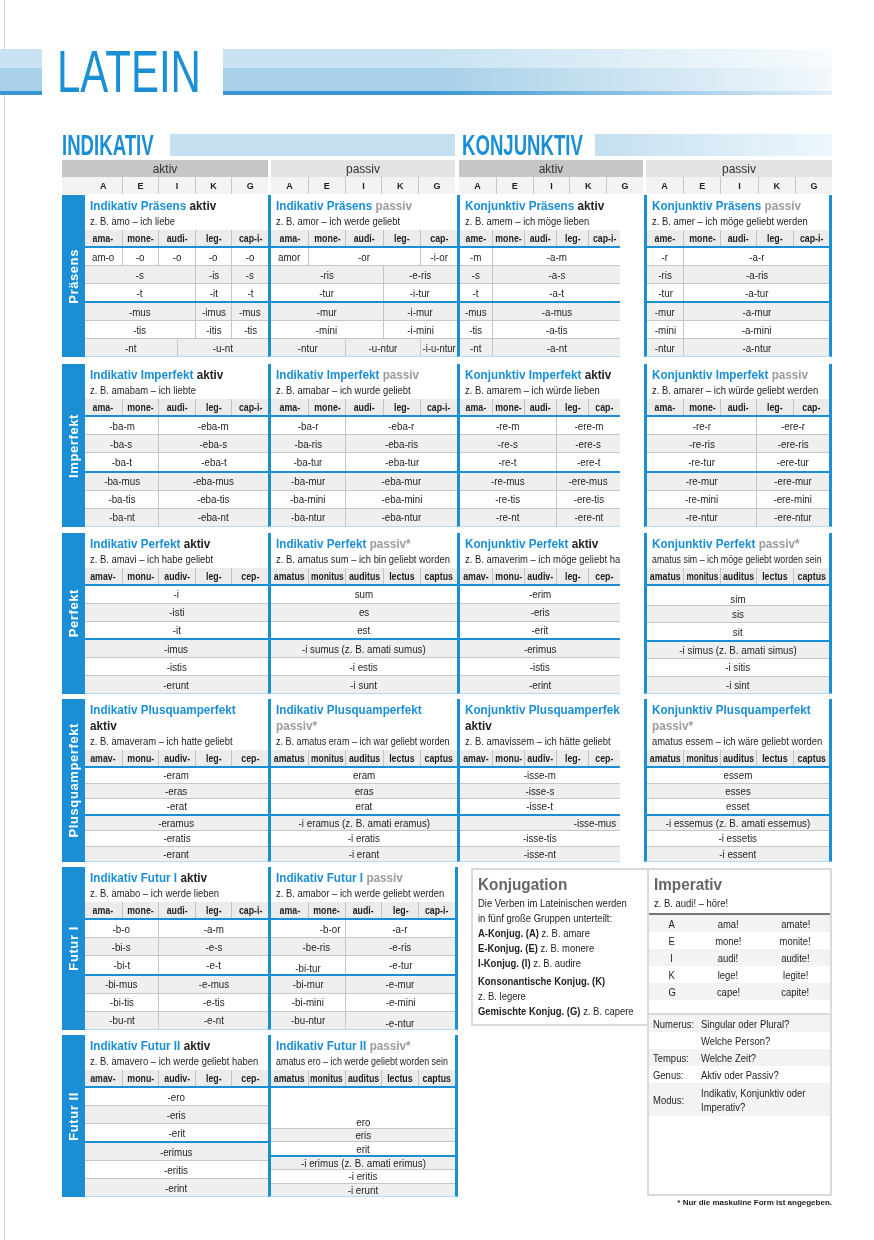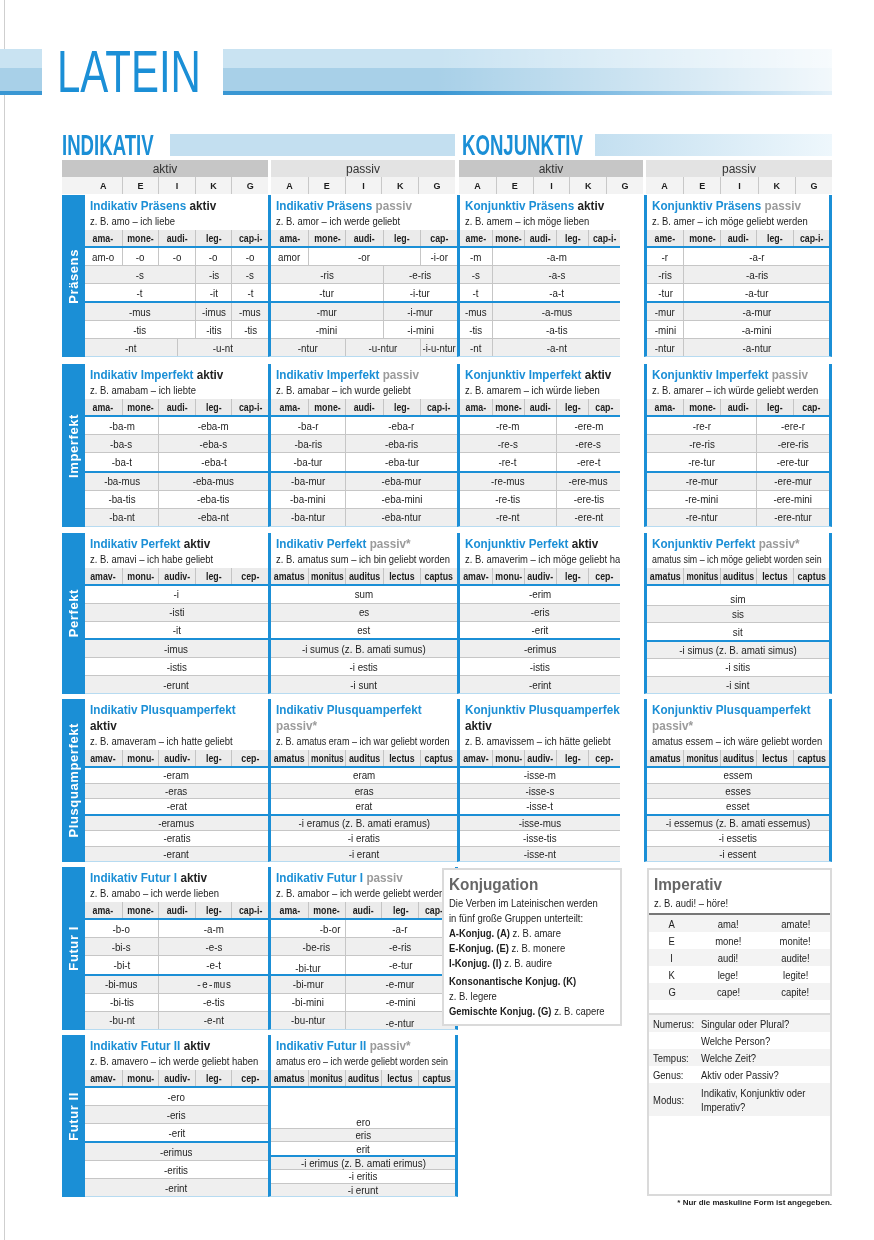--- a/index.html
+++ b/index.html
@@ -68,21 +68,21 @@
 .row.r1,.row.r3,.row.r5{background:#efefef}
 .cell{display:flex;align-items:center;justify-content:center;border-left:1px solid #c6c6c6;overflow:hidden;font-size:11.5px}
 .cell:first-child{border-left:none}
 
 .fit{display:inline-block;white-space:nowrap;transform-origin:center}
 .fit.l{transform-origin:left center}
 
 .side-box{position:absolute;border:2px solid #dadada;background:#fff;overflow:hidden}
 .box-title{font-weight:bold;font-size:17px;color:var(--box_title);height:22px;line-height:22px;white-space:nowrap}
 .box-line{font-size:11px;line-height:15px;height:15px;white-space:nowrap}
-.konj-box{left:442px;top:868px;width:180px;height:158px;padding:4px 5px}
+.konj-box{left:471px;top:868px;width:180px;height:158px;padding:4px 5px}
 .konj-gap{height:3px}
 .imp-box{left:647px;top:868px;width:185px;height:148px}
 .imp-head{padding:4px 5px 0 5px;border-bottom:2px solid #777;height:45px}
 .imp-row{display:grid;grid-template-columns:46px 66px 1fr;height:17px;font-size:11px}
 .imp-row:nth-child(odd){background:#f3f3f3}
 .imp-cell{display:flex;align-items:center;justify-content:center}
 .vf-box{left:647px;top:1013px;width:185px;height:183px}
 .vf-head{padding:4px 5px 0 5px;border-bottom:2px solid #777;height:74px}
 .vf-row{display:grid;grid-template-columns:48px 1fr;min-height:17px;font-size:11px;padding-left:4px}
 .vf-row:nth-child(odd){background:#f3f3f3}
@@ -1109,21 +1109,21 @@
             <div class="cell" style="grid-column: span 10;">
               <span class="fit" style="transform: scaleX(0.85);">-isse-s</span>
             </div>
           </div>
           <div class="row r2">
             <div class="cell" style="grid-column: span 10;">
               <span class="fit" style="transform: scaleX(0.85);">-isse-t</span>
             </div>
           </div>
           <div class="row r3">
-            <div class="cell" style="grid-column: span 10;">
+            <div class="cell" style="grid-column: span 10; justify-content: flex-end;">
               <span class="fit" style="transform: scaleX(0.85);">-isse-mus</span>
             </div>
           </div>
           <div class="row r4">
             <div class="cell" style="grid-column: span 10;">
               <span class="fit" style="transform: scaleX(0.85);">-isse-tis</span>
             </div>
           </div>
           <div class="row r5">
             <div class="cell" style="grid-column: span 10;">
@@ -1232,21 +1232,21 @@
               <span class="fit" style="transform: scaleX(0.85);">-bi-t</span>
             </div>
             <div class="cell" style="grid-column: span 6;">
               <span class="fit" style="transform: scaleX(0.85);">-e-t</span>
             </div>
           </div>
           <div class="row r3">
             <div class="cell" style="grid-column: span 4;">
               <span class="fit" style="transform: scaleX(0.85);">-bi-mus</span>
             </div>
-            <div class="cell" style="grid-column: span 6; font-family: Liberation Mono, monospace;">
+            <div class="cell" style="grid-column: span 6;">
               <span class="fit" style="transform: scaleX(0.85);">-e-mus</span>
             </div>
           </div>
           <div class="row r4">
             <div class="cell" style="grid-column: span 4;">
               <span class="fit" style="transform: scaleX(0.85);">-bi-tis</span>
             </div>
             <div class="cell" style="grid-column: span 6;">
               <span class="fit" style="transform: scaleX(0.85);">-e-tis</span>
             </div>

